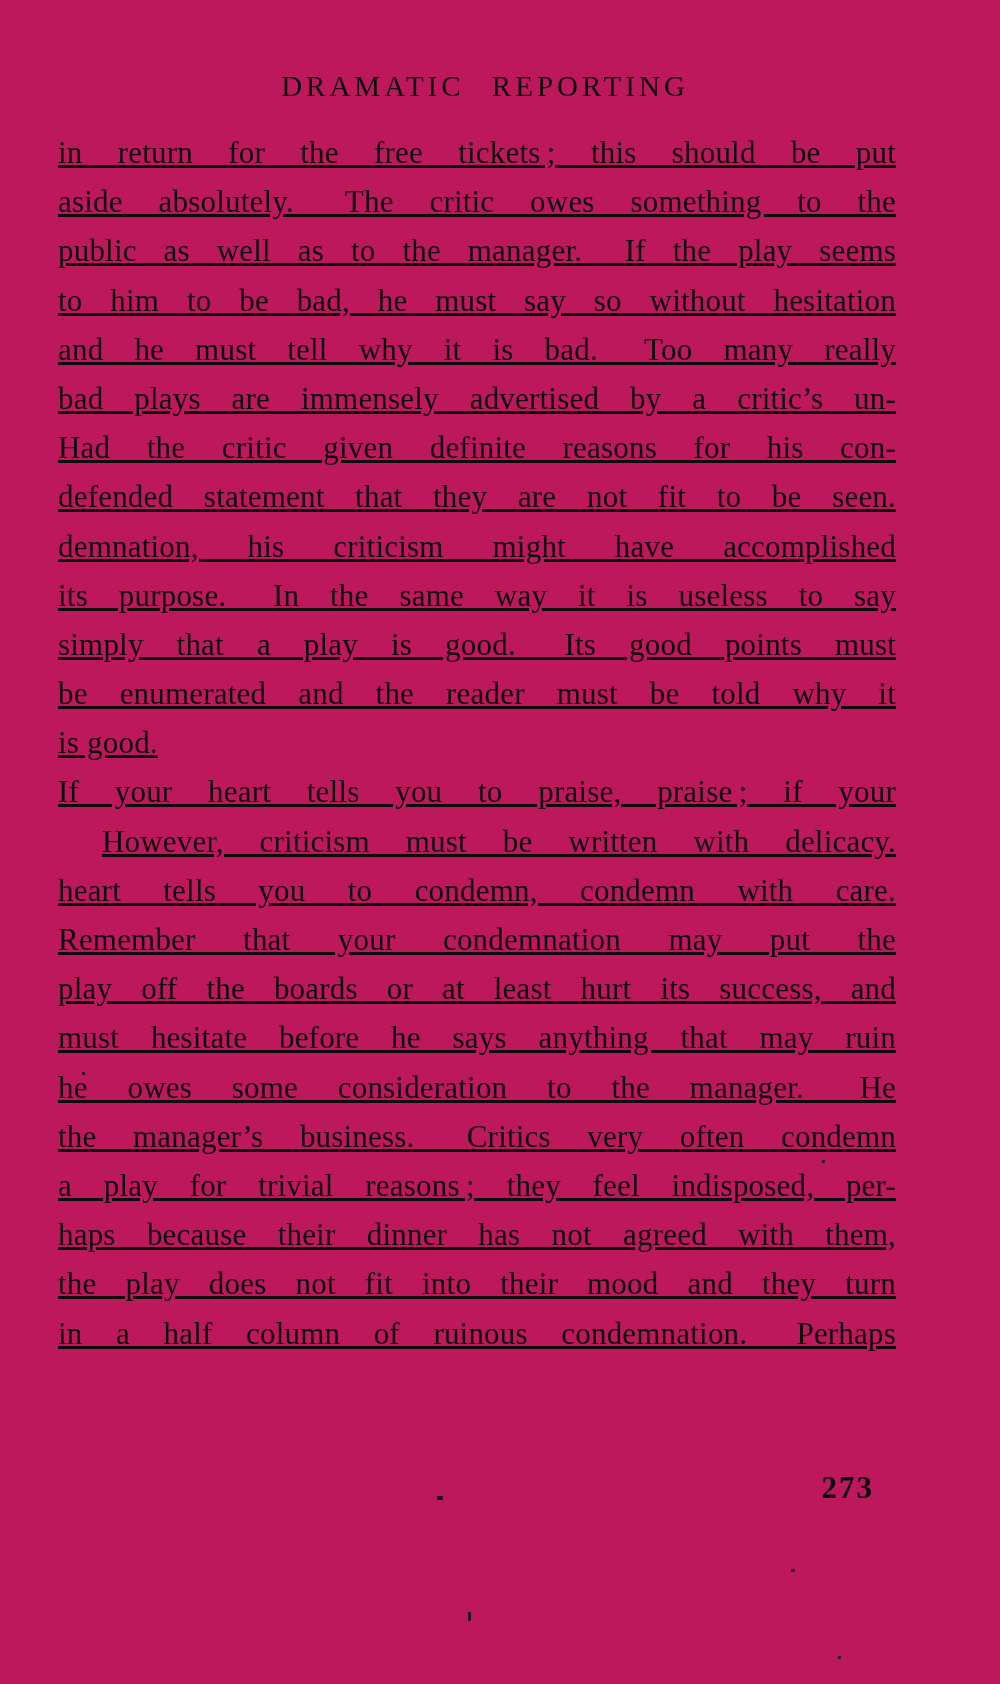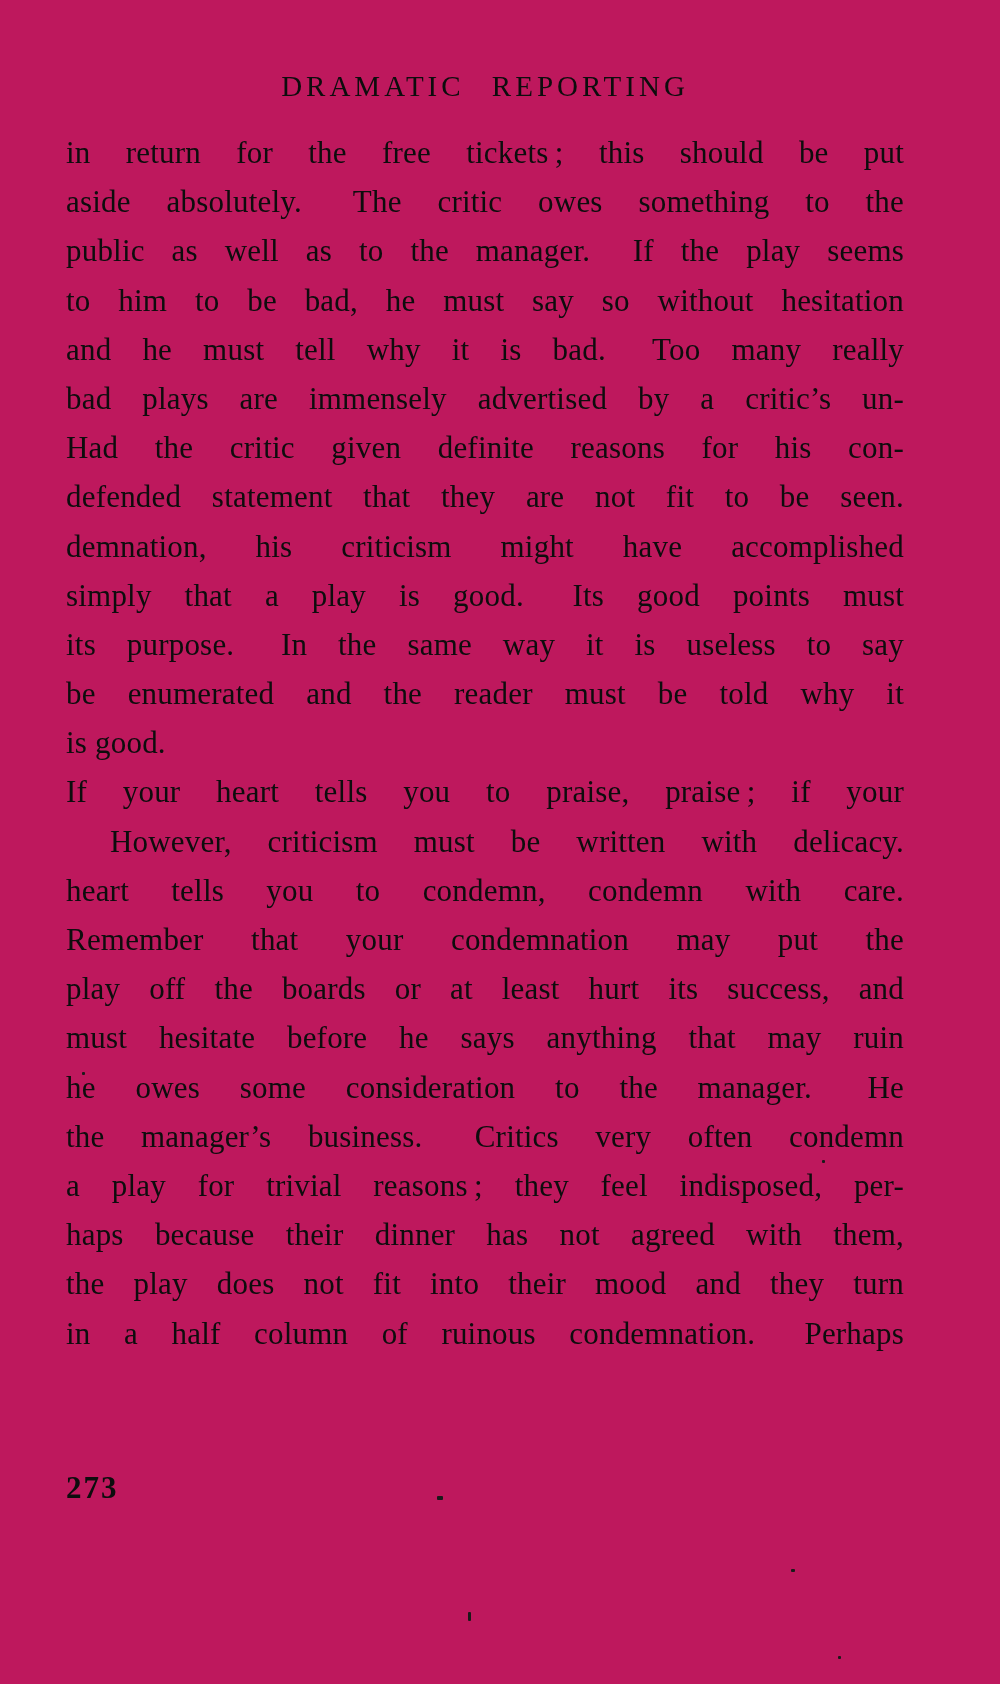--- a/index.html
+++ b/index.html
@@ -20,45 +20,46 @@
     width: 838px;
     text-align: center;
     font-size: 29px;
     letter-spacing: 4px;
     word-spacing: 16px;
     white-space: nowrap;
   }
   .text-column {
     position: absolute;
     top: 128px;
-    left: 66px;
+    left: 58px;
     width: 838px;
     font-size: 31px;
     line-height: 49.2px;
     letter-spacing: 0.2px;
+    text-decoration: underline;
   }
   .text-line {
     text-align: justify;
     text-align-last: justify;
     height: 49.2px;
     overflow: visible;
   }
   .text-line.no-justify {
     text-align: left;
     text-align-last: left;
   }
   .text-line.indent {
     text-indent: 44px;
   }
   .page-number {
     position: absolute;
     top: 1470px;
     left: 66px;
     width: 808px;
-    text-align: left;
+    text-align: right;
     font-size: 31px;
     font-weight: bold;
     letter-spacing: 2px;
     font-family: Liberation Serif, serif;
   }
   .scan-speck {
     position: absolute;
     background: #1a1a1a;
     border-radius: 1px;
   }
@@ -72,22 +73,22 @@
   <div class="text-column" id="text-column">
       <div class="text-line">in return for the free tickets ; this should be put</div>
       <div class="text-line">aside absolutely.  The critic owes something to the</div>
       <div class="text-line">public as well as to the manager.  If the play seems</div>
       <div class="text-line">to him to be bad, he must say so without hesitation</div>
       <div class="text-line">and he must tell why it is bad.  Too many really</div>
       <div class="text-line">bad plays are immensely advertised by a critic’s un-</div>
       <div class="text-line">Had the critic given definite reasons for his con-</div>
       <div class="text-line">defended statement that they are not fit to be seen.</div>
       <div class="text-line">demnation, his criticism might have accomplished</div>
+      <div class="text-line">its purpose.  In the same way it is useless to say</div>
       <div class="text-line">simply that a play is good.  Its good points must</div>
-      <div class="text-line">its purpose.  In the same way it is useless to say</div>
       <div class="text-line">be enumerated and the reader must be told why it</div>
       <div class="text-line no-justify">is good.</div>
       <div class="text-line">If your heart tells you to praise, praise ; if your</div>
       <div class="text-line indent">However, criticism must be written with delicacy.</div>
       <div class="text-line">heart tells you to condemn, condemn with care.</div>
       <div class="text-line">Remember that your condemnation may put the</div>
       <div class="text-line">play off the boards or at least hurt its success, and</div>
       <div class="text-line">must hesitate before he says anything that may ruin</div>
       <div class="text-line">he owes some consideration to the manager.  He</div>
       <div class="text-line">the manager’s business.  Critics very often condemn</div>

